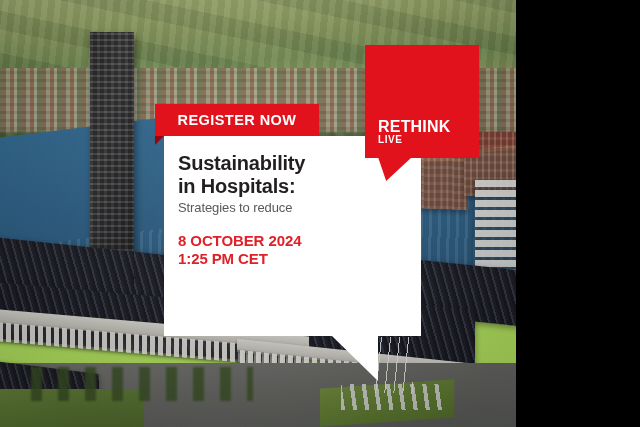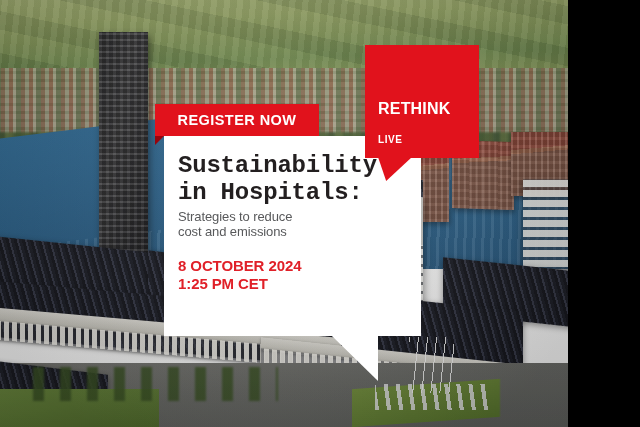--- a/index.html
+++ b/index.html
@@ -7,24 +7,24 @@
     margin: 0;
     padding: 0;
     background: #000;
   }
   body {
     font-family: "Liberation Sans", sans-serif;
   }
 
   .promo {
     position: relative;
-    width: 568px;
+    width: 516px;
     height: 427px;
     overflow: hidden;
-    background: #ffffff;
+    background: #bef264;
   }
 
   
   .photo {
     position: absolute;
     inset: 0;
     overflow: hidden;
   }
 
   
@@ -298,21 +298,21 @@
     letter-spacing: 0.2px;
     line-height: 1;
     white-space: nowrap;
   }
   .badge-sub {
     color: #ffffff;
     font-size: 10px;
     font-weight: bold;
     letter-spacing: 0.6px;
     line-height: 1;
-    margin-top: 18px;
+    margin-top: 0;
   }
   .badge-tail {
     position: absolute;
     left: 378px;
     top: 157px;
     width: 34px;
     height: 24px;
     background: #e1121c;
     clip-path: polygon(0 0, 100% 0, 24% 100%);
     z-index: 7;
@@ -341,26 +341,25 @@
 
   .card-body {
     position: absolute;
     left: 178px;
     top: 152px;
     width: 225px;
     z-index: 8;
   }
   .headline {
     color: #231f20;
-    font-size: 24px;
+    font-size: 20px;
     font-weight: bold;
     line-height: 1.13;
     letter-spacing: -0.2px;
     margin: 0;
-    font-family: Liberation Mono, monospace;
   }
   .subhead {
     color: #58595b;
     font-size: 13px;
     font-weight: normal;
     line-height: 1.17;
     letter-spacing: -0.1px;
     margin: 3px 0 0 0;
   }
   .datetime {
@@ -433,21 +432,20 @@
     </div>
   </div>
 
   <div class="card-body">
     <div class="headline">
       <div>Sustainability</div>
       <div>in Hospitals:</div>
     </div>
     <div class="subhead">
       <div>Strategies to reduce</div>
-      <div>cost and emissions</div>
     </div>
     <div class="datetime">
       <div>8 OCTOBER 2024</div>
       <div>1:25 PM CET</div>
     </div>
   </div>
 
 </div>
 
 </body></html>

